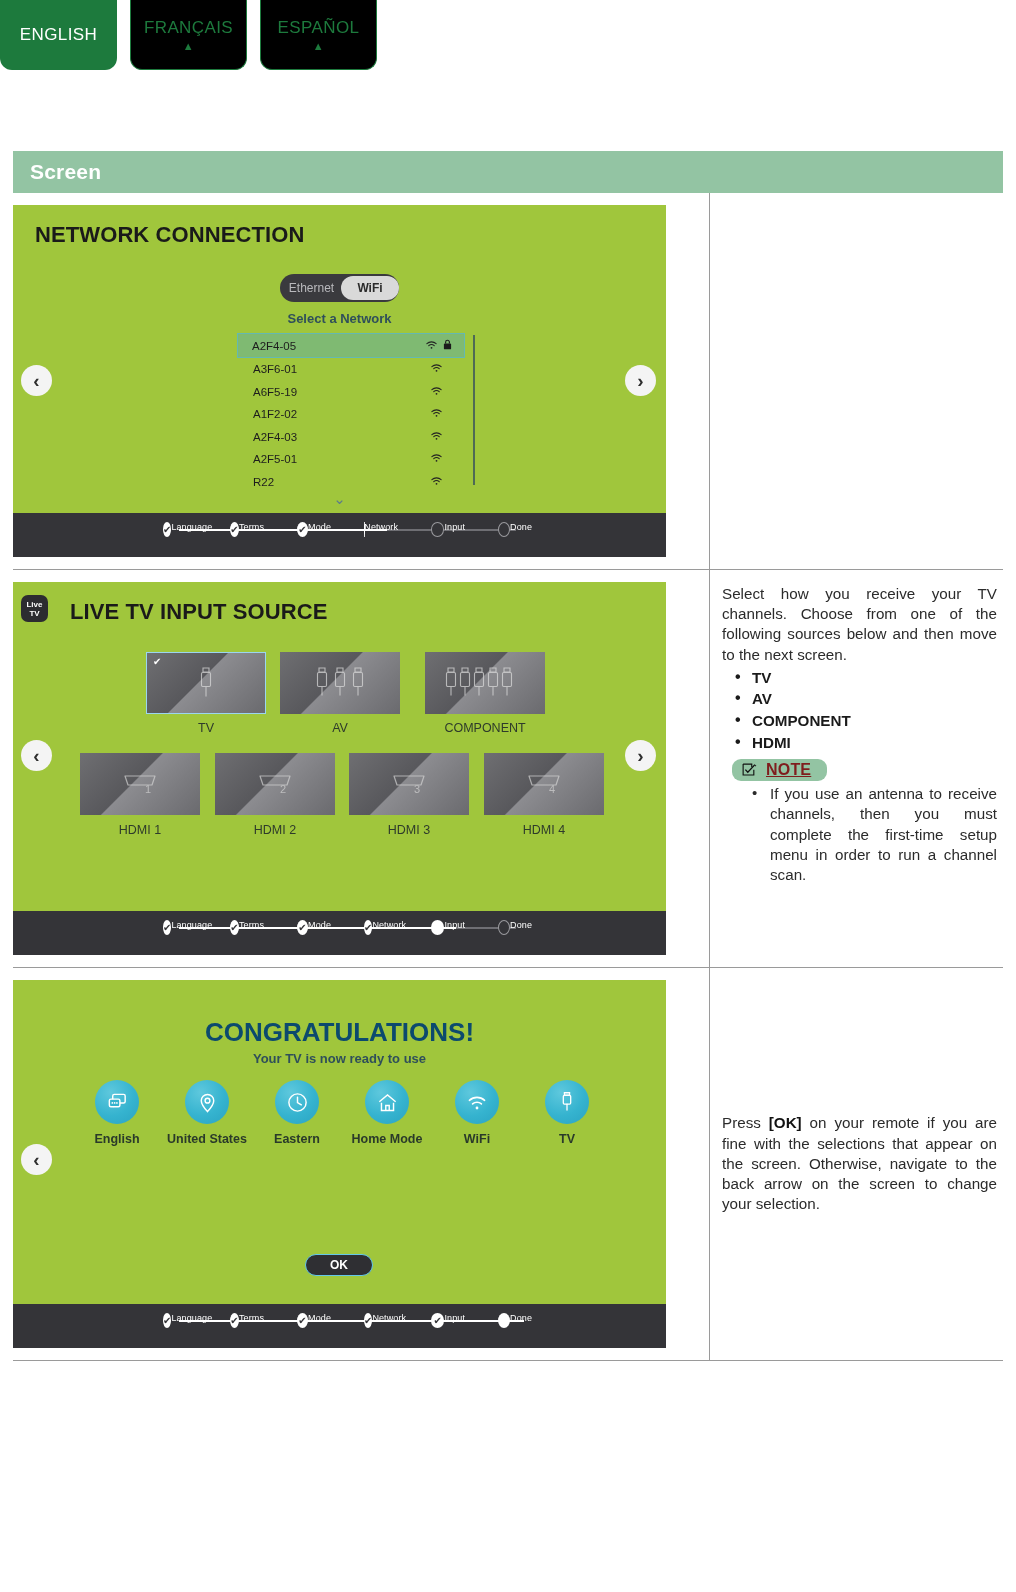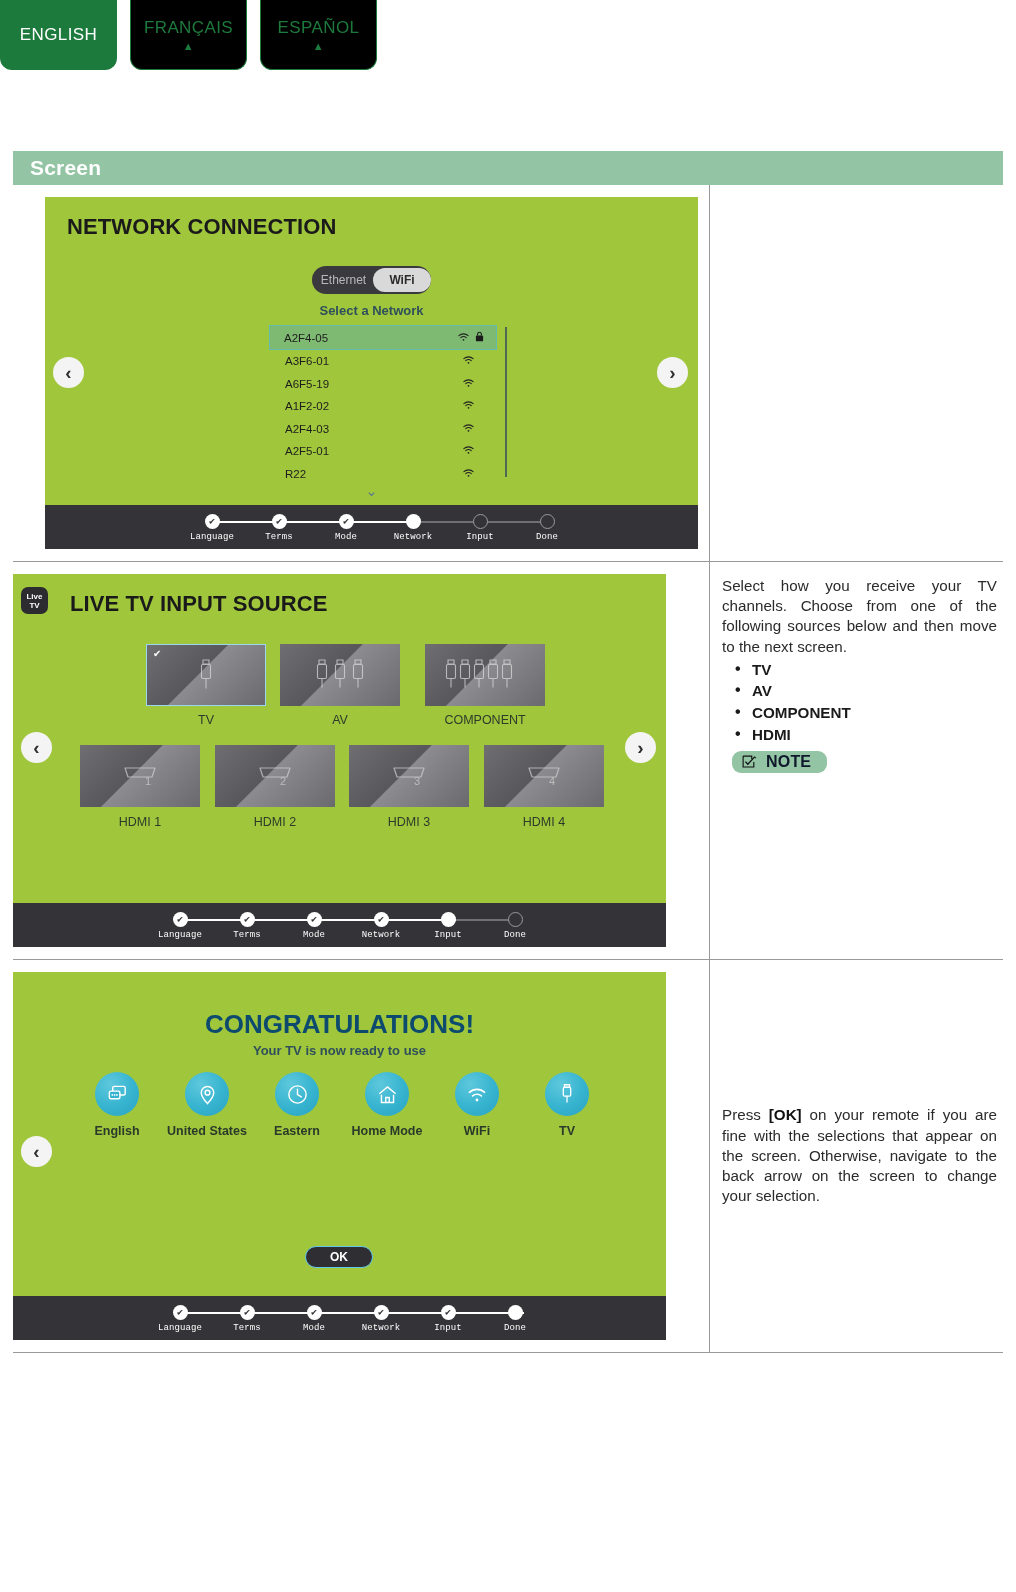--- a/index.html
+++ b/index.html
@@ -24,21 +24,21 @@
   .lang-tab.inactive {
     background: #000000; color: #1d7a3d;
     border: 1.6px solid #1d7a3d; border-top: none;
   }
   .lang-tab .caret { font-size: 11px; line-height: 11px; margin-top: 3px; }
   .lang-tab.active .label { margin-top: 0; }
 
   
   .table { position: absolute; left: 13px; top: 151px; width: 990px; }
   .thead {
-    display: flex; height: 34px; background: #93c4a3;
+    display: flex; height: 42px; background: #93c4a3;
     align-items: center;
   }
   .thead .th {
     color: #ffffff; font-size: 21px; font-weight: bold;
     letter-spacing: .2px;
   }
   .thead .th.screen { width: 697px; padding-left: 17px; }
   .thead .th.task { flex: 1; padding-left: 8px; }
 
   .trow { display: flex; border-bottom: 1px solid #9a9a9a; }
@@ -50,21 +50,21 @@
     flex: 1; padding: 12px 6px 12px 12px;
     display: flex; align-items: center;
   }
   .trow .cell-task.top { align-items: flex-start; padding-top: 14px; }
 
   
   .tvscreen {
     position: relative; width: 653px; background: #a0c63c;
     overflow: hidden;
   }
-  .tvscreen.h1 { height: 352px; margin-left: 32px; }
+  .tvscreen.h1 { height: 352px; }
   .tvscreen.h2 { height: 373px; }
   .tvscreen.h3 { height: 368px; }
 
   .scr-title {
     position: absolute; font-size: 22px; font-weight: bold;
     color: #1a1a1a; letter-spacing: .1px;
   }
 
   .navarrow {
     position: absolute; width: 31px; height: 31px; border-radius: 50%;
@@ -86,21 +86,21 @@
     height: 2px; background: #6f6f74;
   }
   .prog-line-done {
     position: absolute; left: 166px; top: 16px;
     height: 2px; background: #ffffff;
   }
   .prog-steps {
     position: absolute; left: 150px; right: 134px; top: 0;
     display: flex; justify-content: space-between;
   }
-  .pstep { width: 34px; display: flex; flex-direction: column; align-items: center; font-family: Liberation Mono, monospace; }
+  .pstep { width: 34px; display: flex; flex-direction: row; align-items: center; }
   .pdot {
     margin-top: 9px; width: 15px; height: 15px; border-radius: 50%;
     display: flex; align-items: center; justify-content: center;
     font-size: 10px; color: #343438; position: relative; z-index: 2;
   }
   .pdot.check { background: #ffffff; }
   .pdot.check::after {
     content: "✔"; font-size: 10px; color: #343438; line-height: 1;
   }
   .pdot.current { background: #ffffff; width: 15px; height: 15px; }
@@ -211,21 +211,21 @@
   }
   .bullets li::before {
     content: "•"; position: absolute; left: 13px; top: -1px; font-size: 16px;
   }
   .note-box {
     display: inline-flex; align-items: center; gap: 9px;
     background: #93c4a3; border-radius: 9px;
     padding: 2px 16px 2px 10px; margin: 6px 0 3px 10px;
   }
   .note-box .note-ic { font-size: 15px; color: #111; line-height: 1; }
-  .note-box .note-lbl { font-size: 16px; font-weight: bold; color: #0f172a; letter-spacing: .2px; }
+  .note-box .note-lbl { font-size: 16px; font-weight: bold; color: #7f1d1d; letter-spacing: .2px; text-decoration: underline; }
   .note-list { list-style: none; margin-left: 26px; }
   .note-list li {
     position: relative; padding-left: 22px;
     font-size: 15.2px; line-height: 1.33; color: #2b2b2b;
     text-align: justify;
   }
   .note-list li::before {
     content: "•"; position: absolute; left: 4px; top: -1px; font-size: 15px;
   }
 
@@ -533,20 +533,23 @@
           <div class="note-box">
             <span class="note-ic">
               <svg width="15" height="15" viewBox="0 0 16 16">
                 <path d="M1.2 2.2h9.2v3.1M1.2 2.2v11.6h11.4V8.4" fill="none" stroke="#111" stroke-width="1.2"></path>
                 <path d="M3.6 8.1l2.6 2.8 7.6-8.1" fill="none" stroke="#111" stroke-width="1.4"></path>
                 <path d="M13.8 2.8l1.5 1.1-1.2 1" fill="#111"></path>
               </svg>
             </span>
             <span class="note-lbl">NOTE</span>
           </div>
+          <ul class="note-list">
+            <li>If you use an antenna to receive channels, then you must complete the first-time setup menu in order to run a channel scan.</li>
+          </ul>
         </div>
       </div>
     </div>
 
     <div class="trow">
       <div class="cell-screen">
         <div class="tvscreen h3">
 
           <div class="congrats-title" style="top:37px">CONGRATULATIONS!</div>
           <div class="congrats-sub" style="top:71px">Your TV is now ready to use</div>

